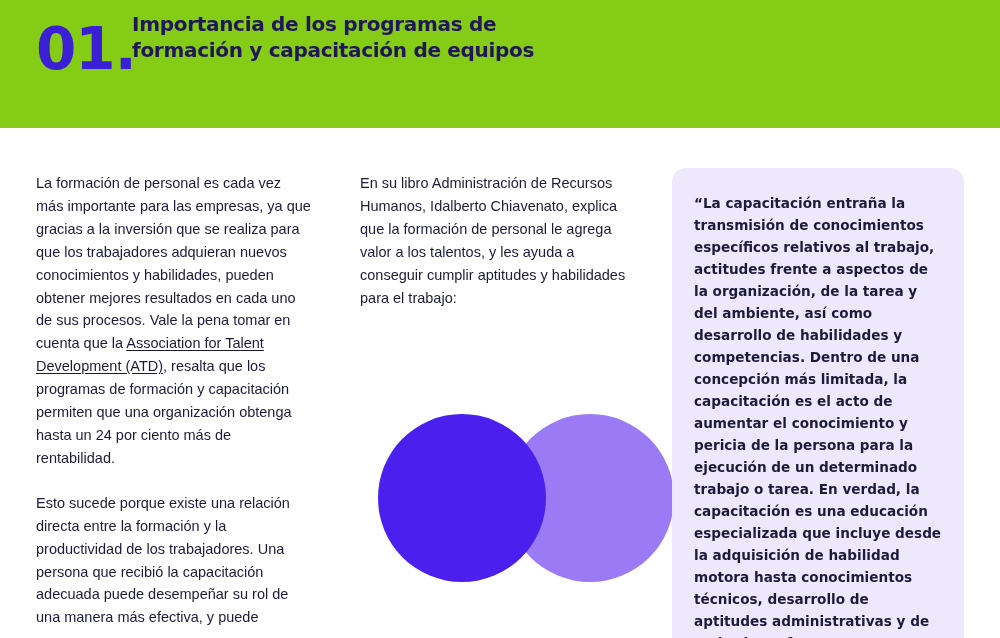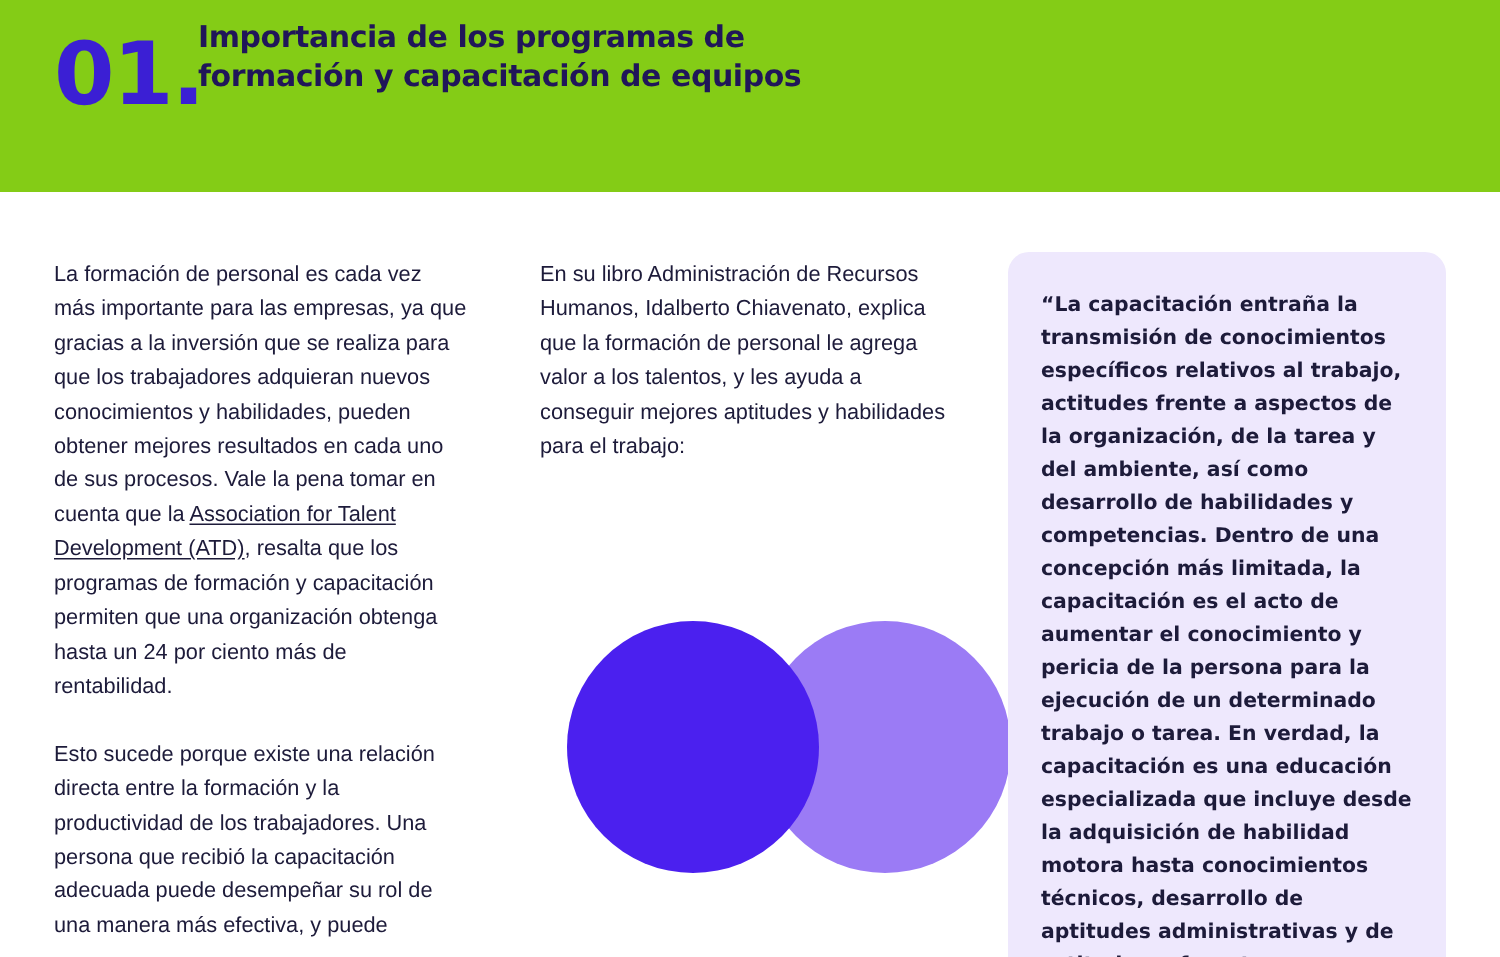--- a/index.html
+++ b/index.html
@@ -152,21 +152,21 @@
   </div>
 
   <div class="content">
 
     <div class="col col-1">
       <p><span>La formación de personal es cada vez más importante para las empresas, ya que gracias a la inversión que se realiza para que los trabajadores adquieran nuevos conocimientos y habilidades, pueden obtener mejores resultados en cada uno de sus procesos. Vale la pena tomar en cuenta que la </span><a class="inline-link" href="#">Association for Talent Development (ATD)</a><span>, resalta que los programas de formación y capacitación permiten que una organización obtenga hasta un 24 por ciento más de rentabilidad.</span></p>
       <p>Esto sucede porque existe una relación directa entre la formación y la productividad de los trabajadores. Una persona que recibió la capacitación adecuada puede desempeñar su rol de una manera más efectiva, y puede</p>
     </div>
 
     <div class="col col-2">
-      <p>En su libro Administración de Recursos Humanos, Idalberto Chiavenato, explica que la formación de personal le agrega valor a los talentos, y les ayuda a conseguir mejores aptitudes y habilidades para el trabajo:</p>
+      <p>En su libro Administración de Recursos Humanos, Idalberto Chiavenato, explica que la formación de personal le agrega valor a los talentos, y les ayuda a conseguir cumplir aptitudes y habilidades para el trabajo:</p>
     </div>
 
     <div class="circles">
       <div class="circle circle-b"></div>
       <div class="circle circle-a"></div>
     </div>
 
     <div class="quote-card">
       <p class="quote-text">“La  capacitación entraña la transmisión de conocimientos específicos relativos al trabajo, actitudes frente a aspectos de la organización, de la tarea y del ambiente, así como desarrollo de habilidades y competencias. Dentro de una concepción más limitada, la capacitación es el acto de aumentar el conocimiento y pericia de la persona para la ejecución de un determinado trabajo o tarea. En verdad, la capacitación es una educación especializada que incluye desde la adquisición de habilidad motora hasta conocimientos técnicos, desarrollo de aptitudes administrativas y de actitudes referentes a situaciones”.</p>
     </div>

